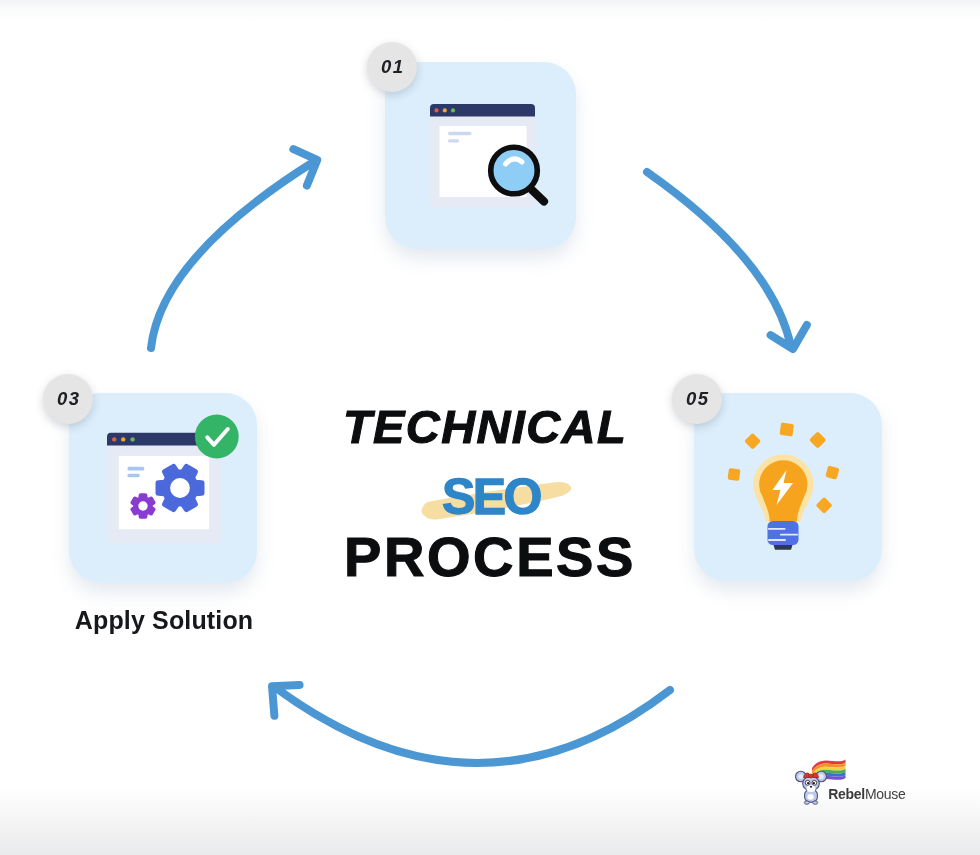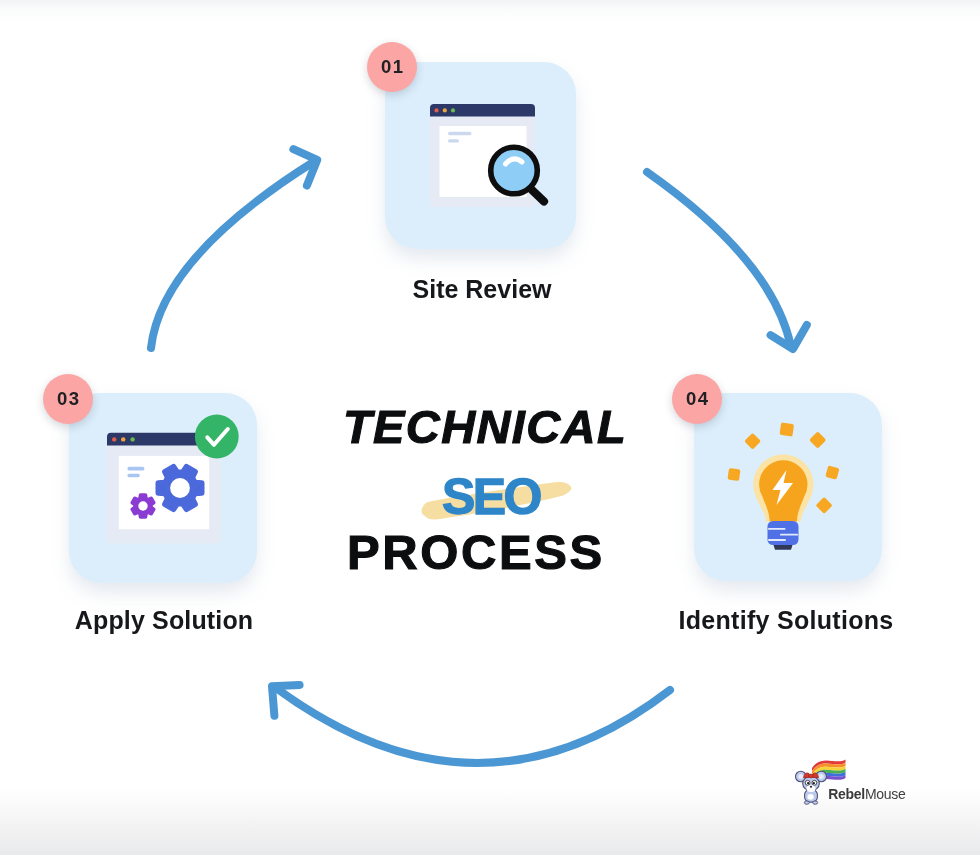--- a/index.html
+++ b/index.html
@@ -1,48 +1,46 @@
 <!DOCTYPE html>
 <html><head>
 <meta charset="utf-8">
 <style>
   html,body{margin:0;padding:0;}
   body{width:980px;height:855px;overflow:hidden;font-family:"Liberation Sans",sans-serif;
        background:linear-gradient(180deg,#f2f3f4 0px,#fafbfb 9px,#ffffff 22px,#ffffff 788px,#f2f2f3 828px,#e9eaeb 855px);}
   .page{position:relative;width:980px;height:855px;}
   .card{position:absolute;background:#dceefb;border-radius:32px;box-shadow:0 10px 18px rgba(160,180,200,.28);}
-  .badge{position:absolute;width:50px;height:50px;border-radius:50%;background:#fca5a5;
+  .badge{position:absolute;width:50px;height:50px;border-radius:50%;background:#e5e5e5;
          box-shadow:0 3px 8px rgba(60,70,90,.22);display:flex;align-items:center;justify-content:center;
-         font-weight:700;font-size:18.5px;color:#202124;letter-spacing:1.5px;text-indent:1.5px;}
+         font-weight:700;font-size:18.5px;color:#202124;letter-spacing:1.5px;text-indent:1.5px;font-style:italic;}
   .label{position:absolute;font-weight:700;color:#17181b;font-size:25px;letter-spacing:0px;white-space:nowrap;transform:translateX(-50%);}
   .title{position:absolute;font-weight:700;color:#0c0d0f;white-space:nowrap;transform:translateX(-50%);-webkit-text-stroke:1.1px currentColor;}
   svg{position:absolute;left:0;top:0;}
 </style>
 </head>
 <body>
 <div class="page">
 
   <div class="card" style="left:385px;top:62px;width:191px;height:187px;"></div>
   <div class="card" style="left:694px;top:393px;width:188px;height:188px;"></div>
   <div class="card" style="left:69px;top:393px;width:188px;height:190px;"></div>
 
   <div class="badge" style="left:367px;top:42px;">01</div>
-  <div class="badge" style="left:672px;top:374px;">04</div>
+  <div class="badge" style="left:672px;top:374px;">05</div>
   <div class="badge" style="left:43px;top:374px;">03</div>
 
-  <div class="label" style="left:482px;top:275px;">Site Review</div>
-  <div class="label" style="left:786px;top:606px;letter-spacing:0.3px;">Identify Solutions</div>
   <div class="label" style="left:164px;top:606px;letter-spacing:0.15px;">Apply Solution</div>
 
   <svg width="980" height="855" viewBox="0 0 980 855">
     <path id="hl" d="M428,502 C455,496.5 520,487 553,482.5 Q567,480.5 571,487 Q573,491 563,495.5 C530,504.5 470,514.5 443,518.5 Q429,521 425.5,516.5 Q419.5,513 422.5,507.5 Q424.5,503.2 428,502 Z" fill="#f6dda1"></path>
   </svg>
   <div class="title" style="left:485px;top:399px;font-size:47px;letter-spacing:1.4px;font-style:italic;">TECHNICAL</div>
   <div class="title" style="left:491px;top:468px;font-size:50px;letter-spacing:-2.6px;color:#2e86c9;-webkit-text-stroke:1.3px #2e86c9;">SEO</div>
-  <div class="title" style="left:476px;top:524px;font-size:49px;letter-spacing:2.6px;">PROCESS</div>
+  <div class="title" style="left:490px;top:524px;font-size:56px;letter-spacing:2.6px;">PROCESS</div>
 
   <svg width="980" height="855" viewBox="0 0 980 855" fill="none">
     <g stroke="#4b97d3" stroke-width="8" stroke-linecap="round" stroke-linejoin="round" fill="none">
       <path d="M647,172 Q773,260.5 791,347"></path>
       <path d="M770.6,335.2 L793,349 L806.8,325"></path>
       <path d="M151,348 Q161,257.4 315,161"></path>
       <path d="M293.4,149.2 L317.2,159.9 L306.9,185.6"></path>
       <path d="M670,690 Q479,837 276,688"></path>
       <path d="M299.6,684.9 L272,686.3 L274.4,715.8"></path>
     </g>

